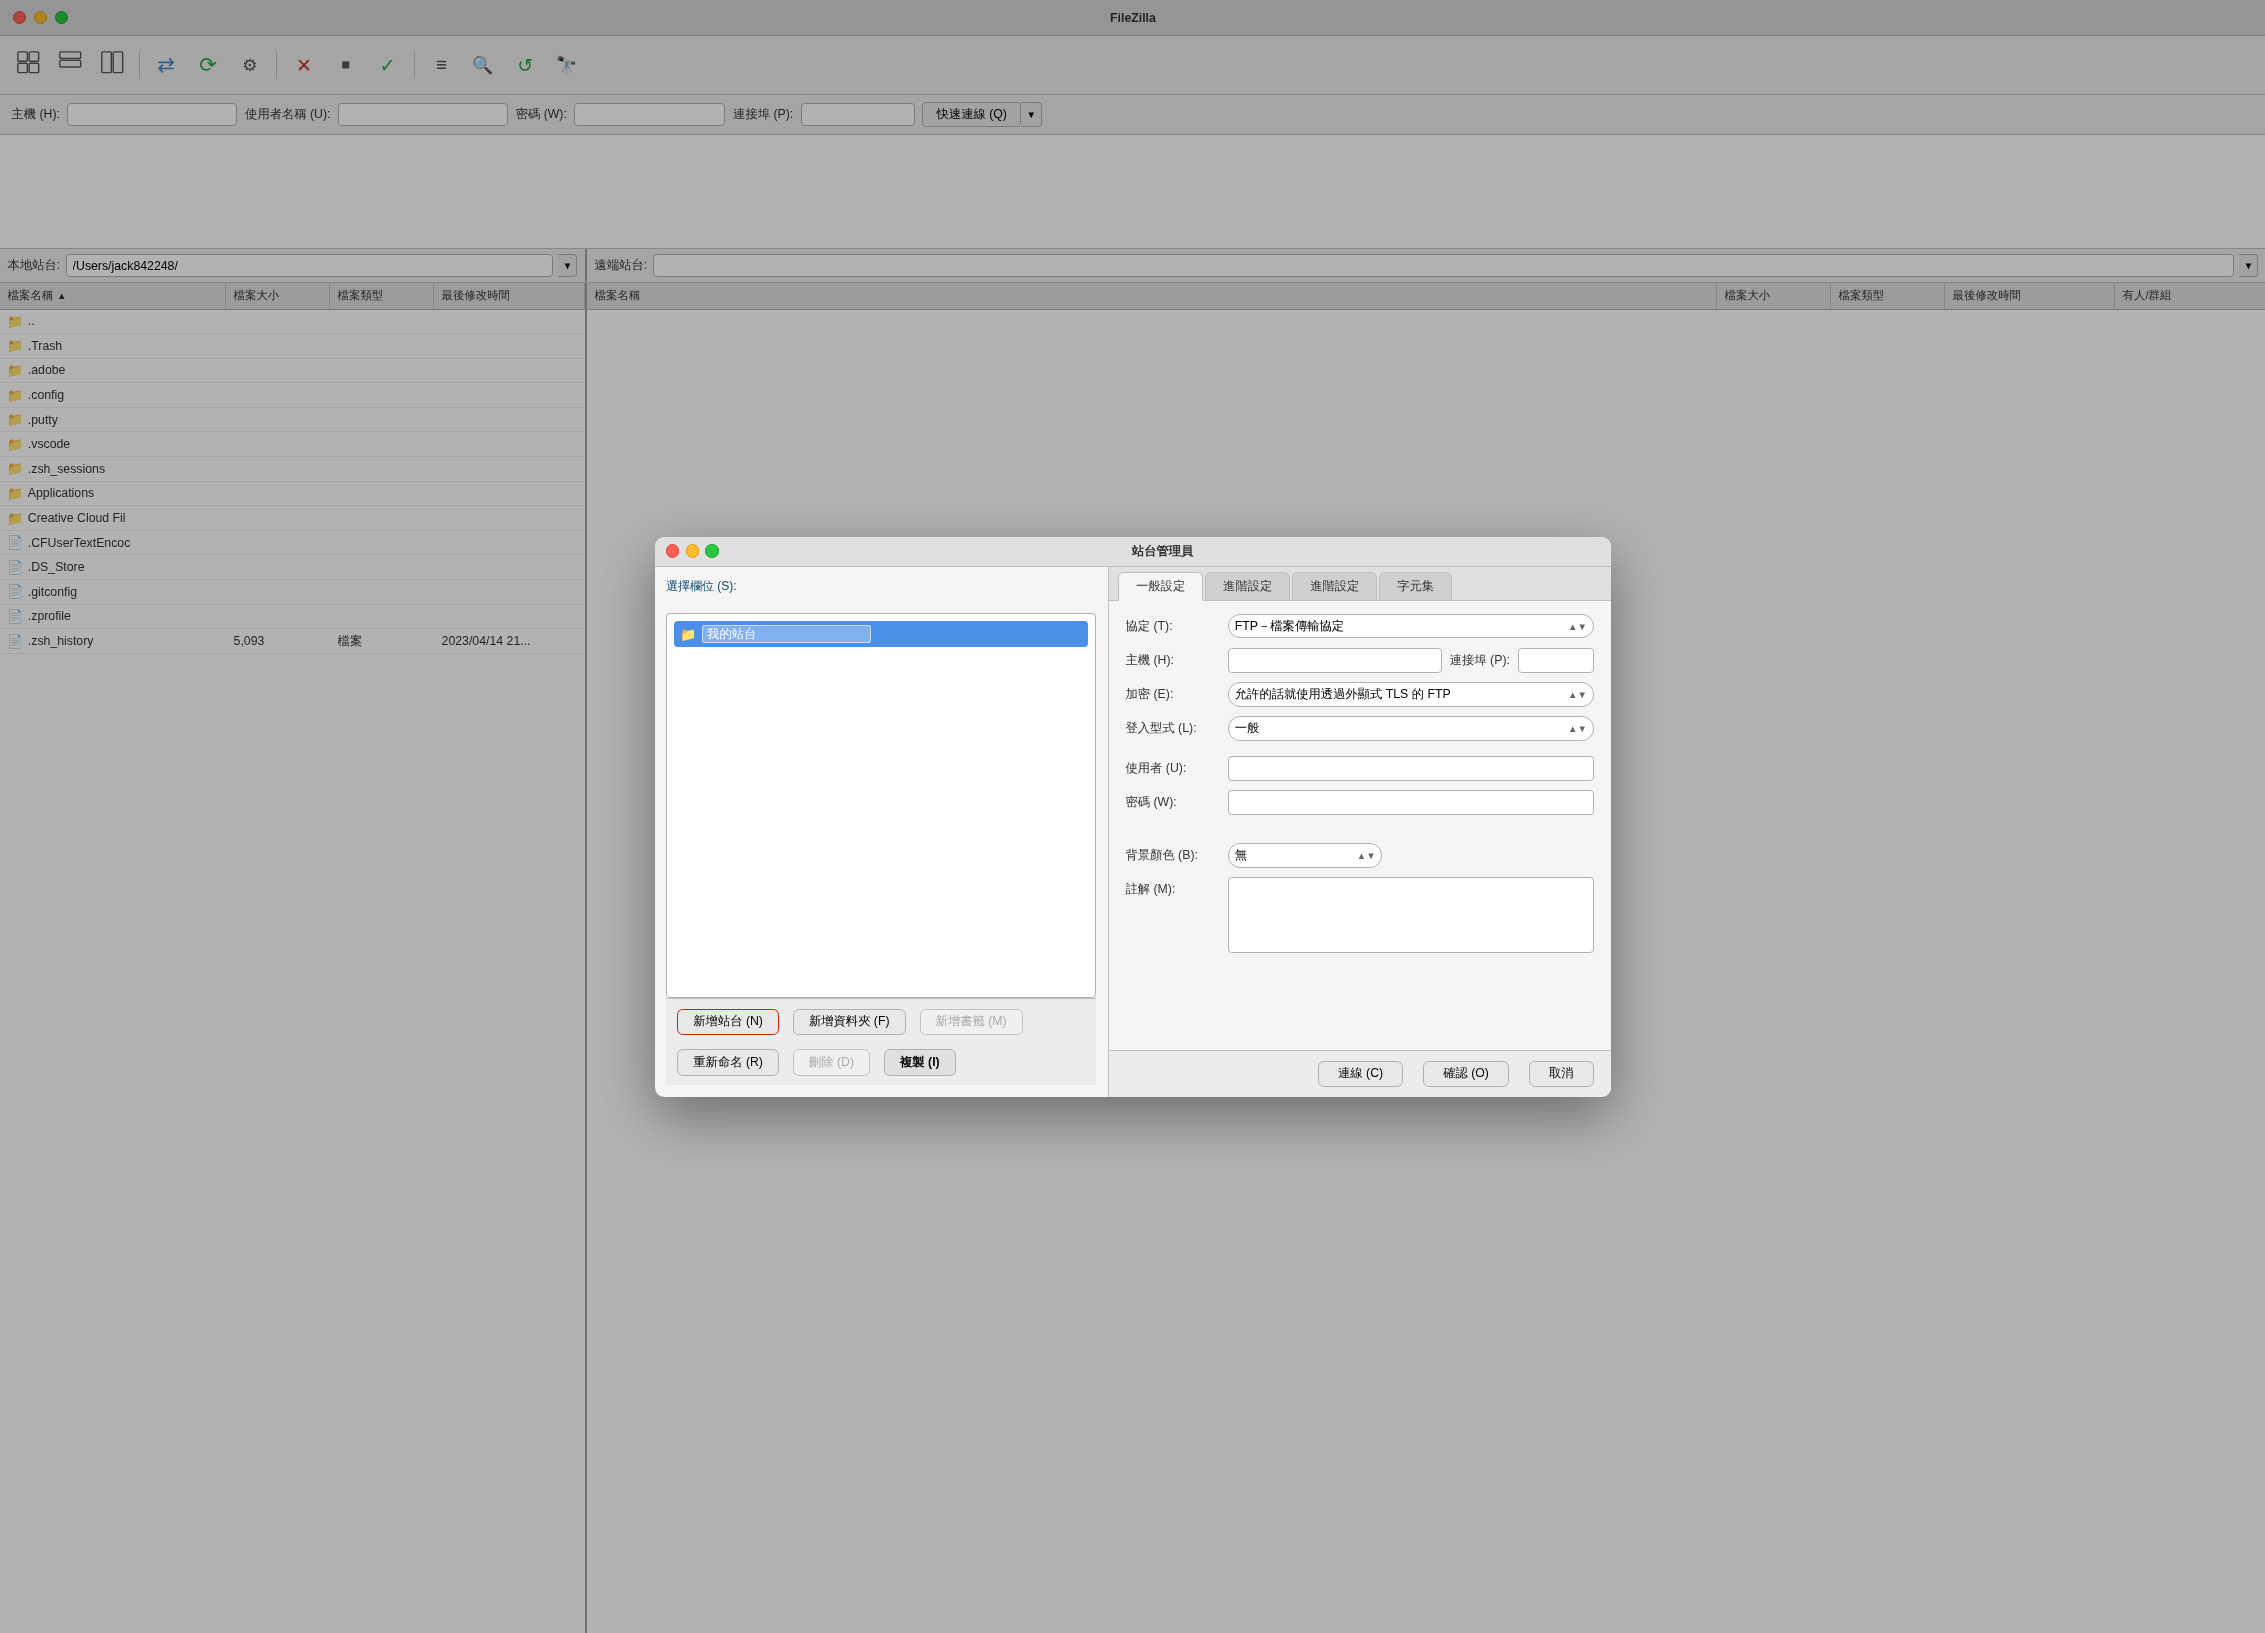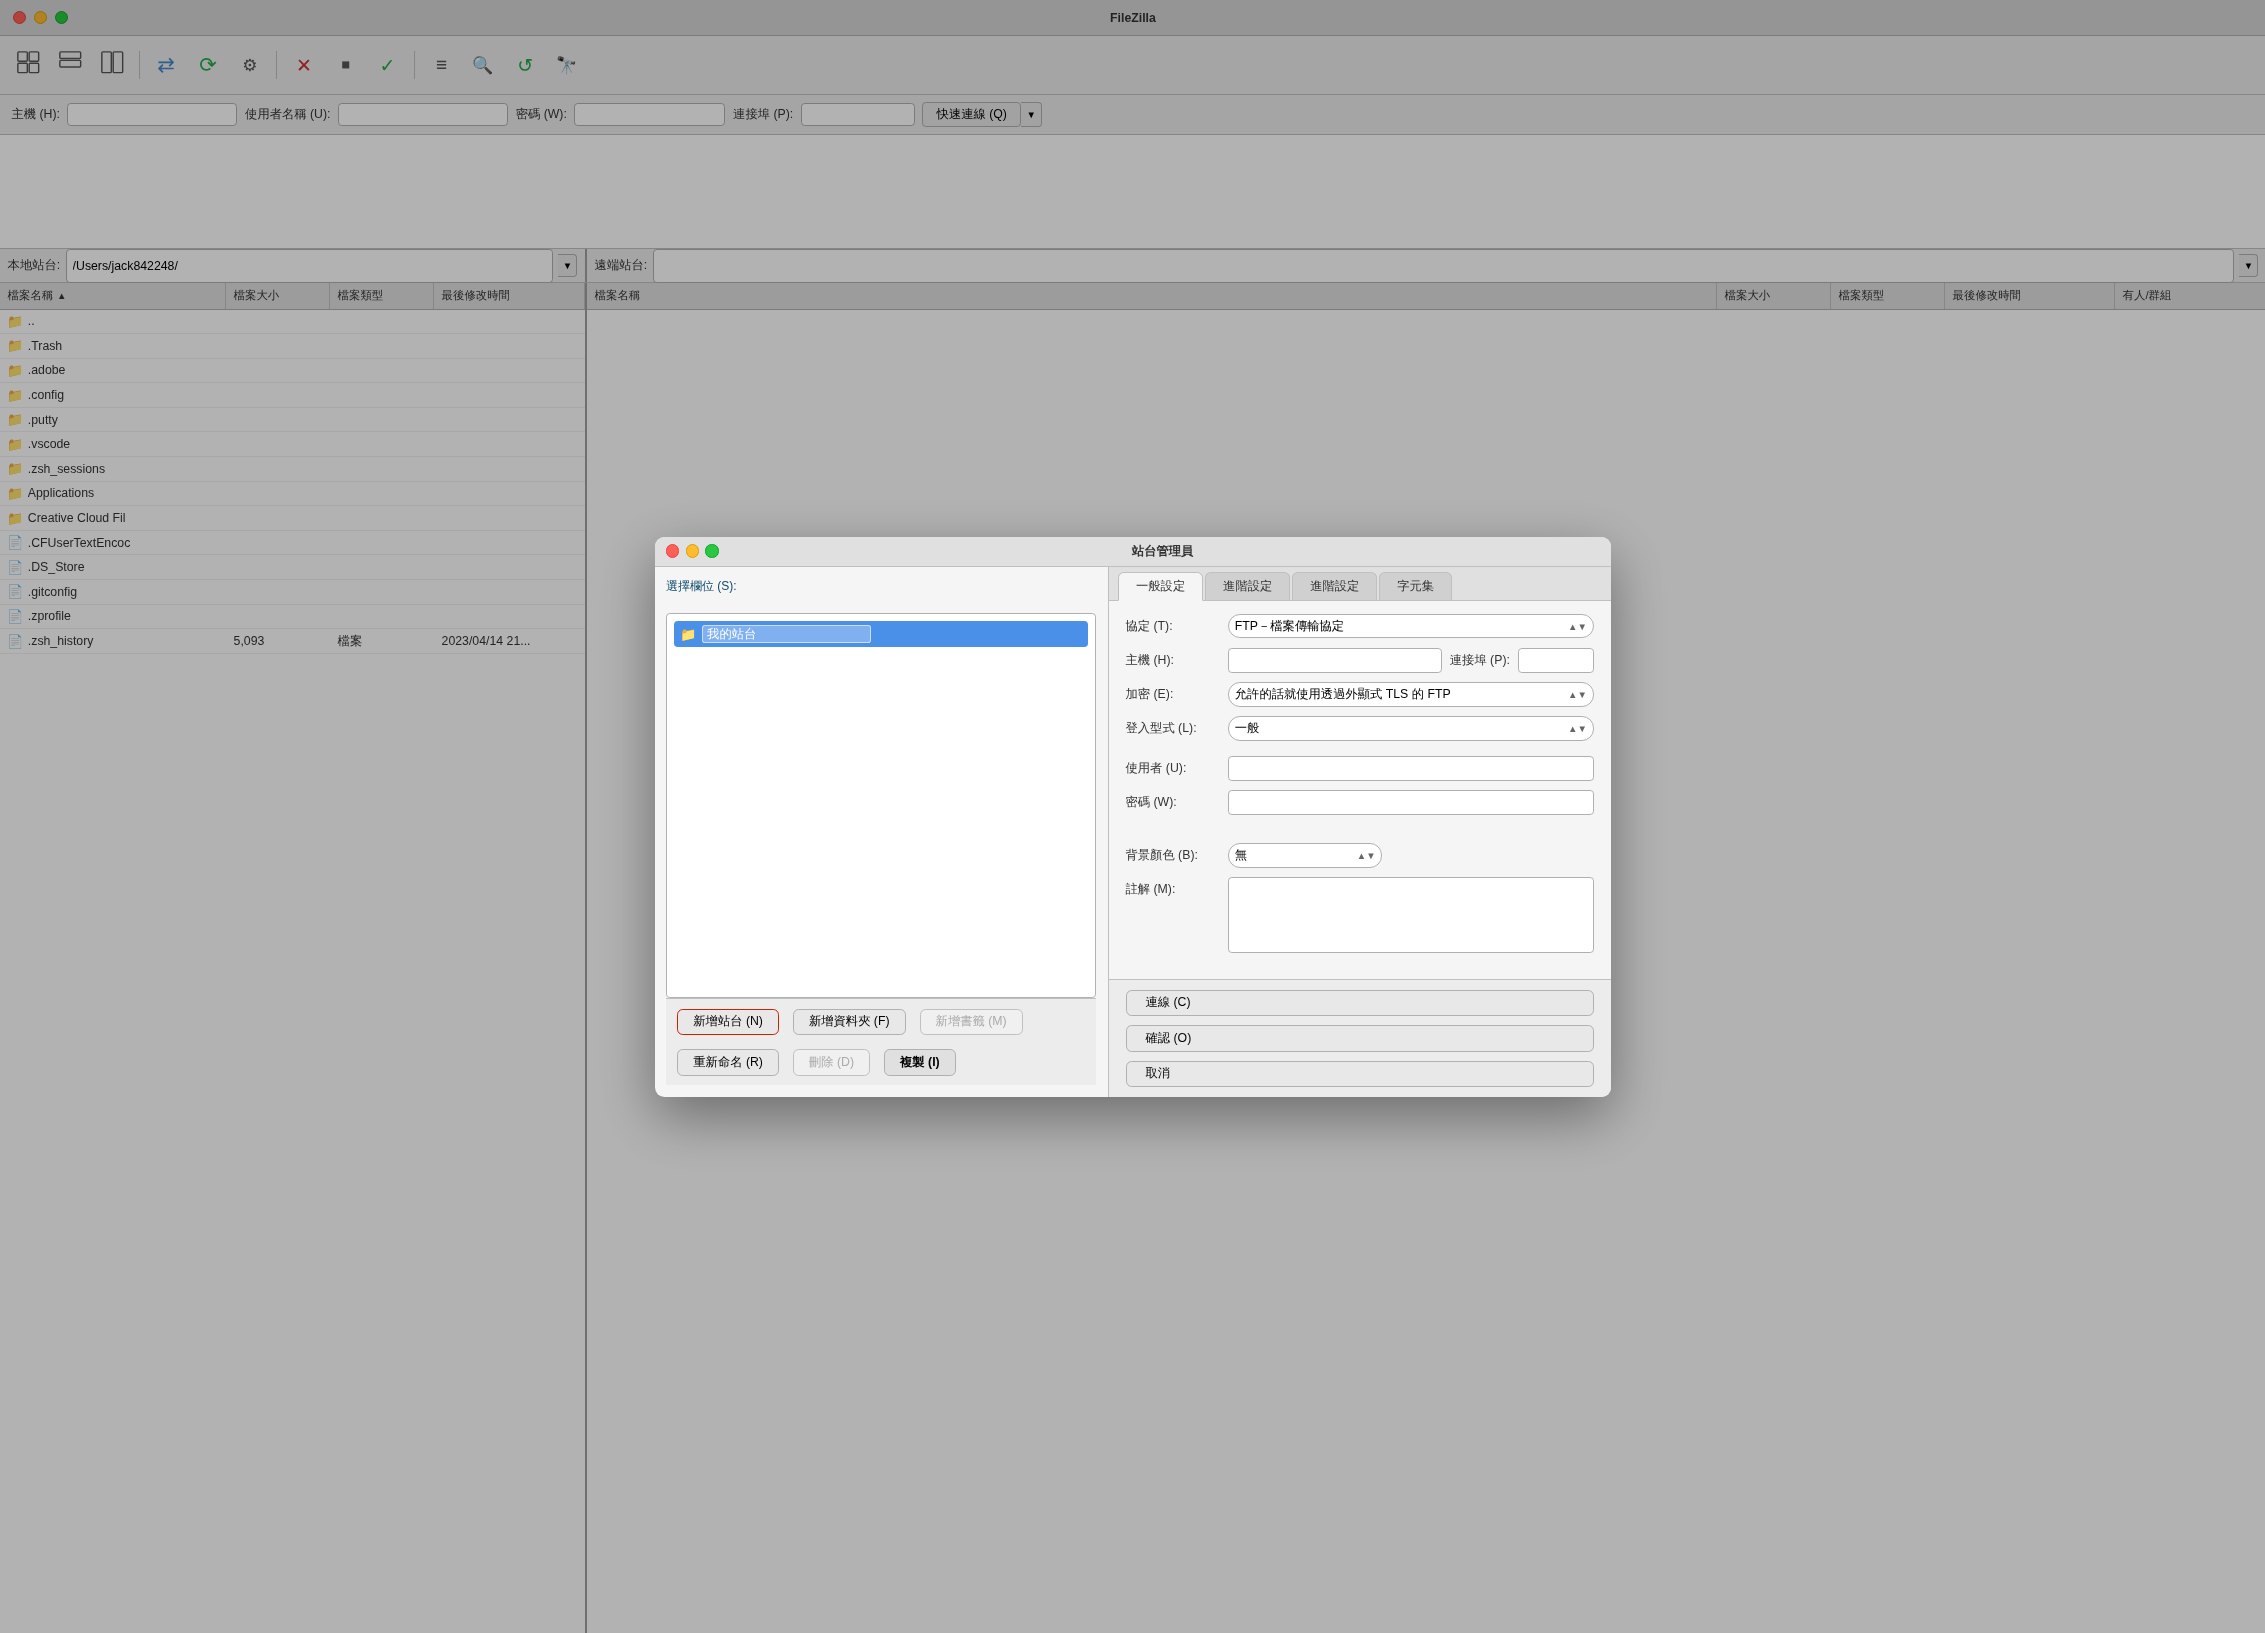--- a/index.html
+++ b/index.html
@@ -135,21 +135,21 @@
     .panel-path-bar {
       display: flex;
       align-items: center;
       padding: 0 7.6px;
       gap: 5.7px;
       height: 100%;
     }
     .panel-path-label { font-size: 12.3px; color: #333; white-space: nowrap; }
     .panel-path-input {
       flex: 1;
-      height: 34px;
+      height: 23px;
       border: 0.9px solid #b0b0b0;
       border-radius: 3.8px;
       background: white;
       padding: 0 5.7px;
       font-size: 12.3px;
     }
     .panel-path-dropdown {
       width: 19px;
       height: 23px;
       border: 0.9px solid #b0b0b0;
@@ -446,25 +446,24 @@
     }
     .form-port-label {
       font-size: 12.3px;
       color: #333;
       white-space: nowrap;
     }
 
     .modal-footer-btns {
       display: flex;
       justify-content: flex-end;
-      gap: 9px;
+      gap: 20px;
       padding: 9.5px 17px;
       border-top: 0.9px solid #c0c0c0;
       background: #ececec;
-      flex-direction: column;
     }
     .footer-btn {
       height: 26.5px;
       padding: 0 19px;
       border: 0.9px solid #b0b0b0;
       border-radius: 5.7px;
       background: #e8e8e8;
       cursor: pointer;
       font-size: 12.3px;
       display: flex;

